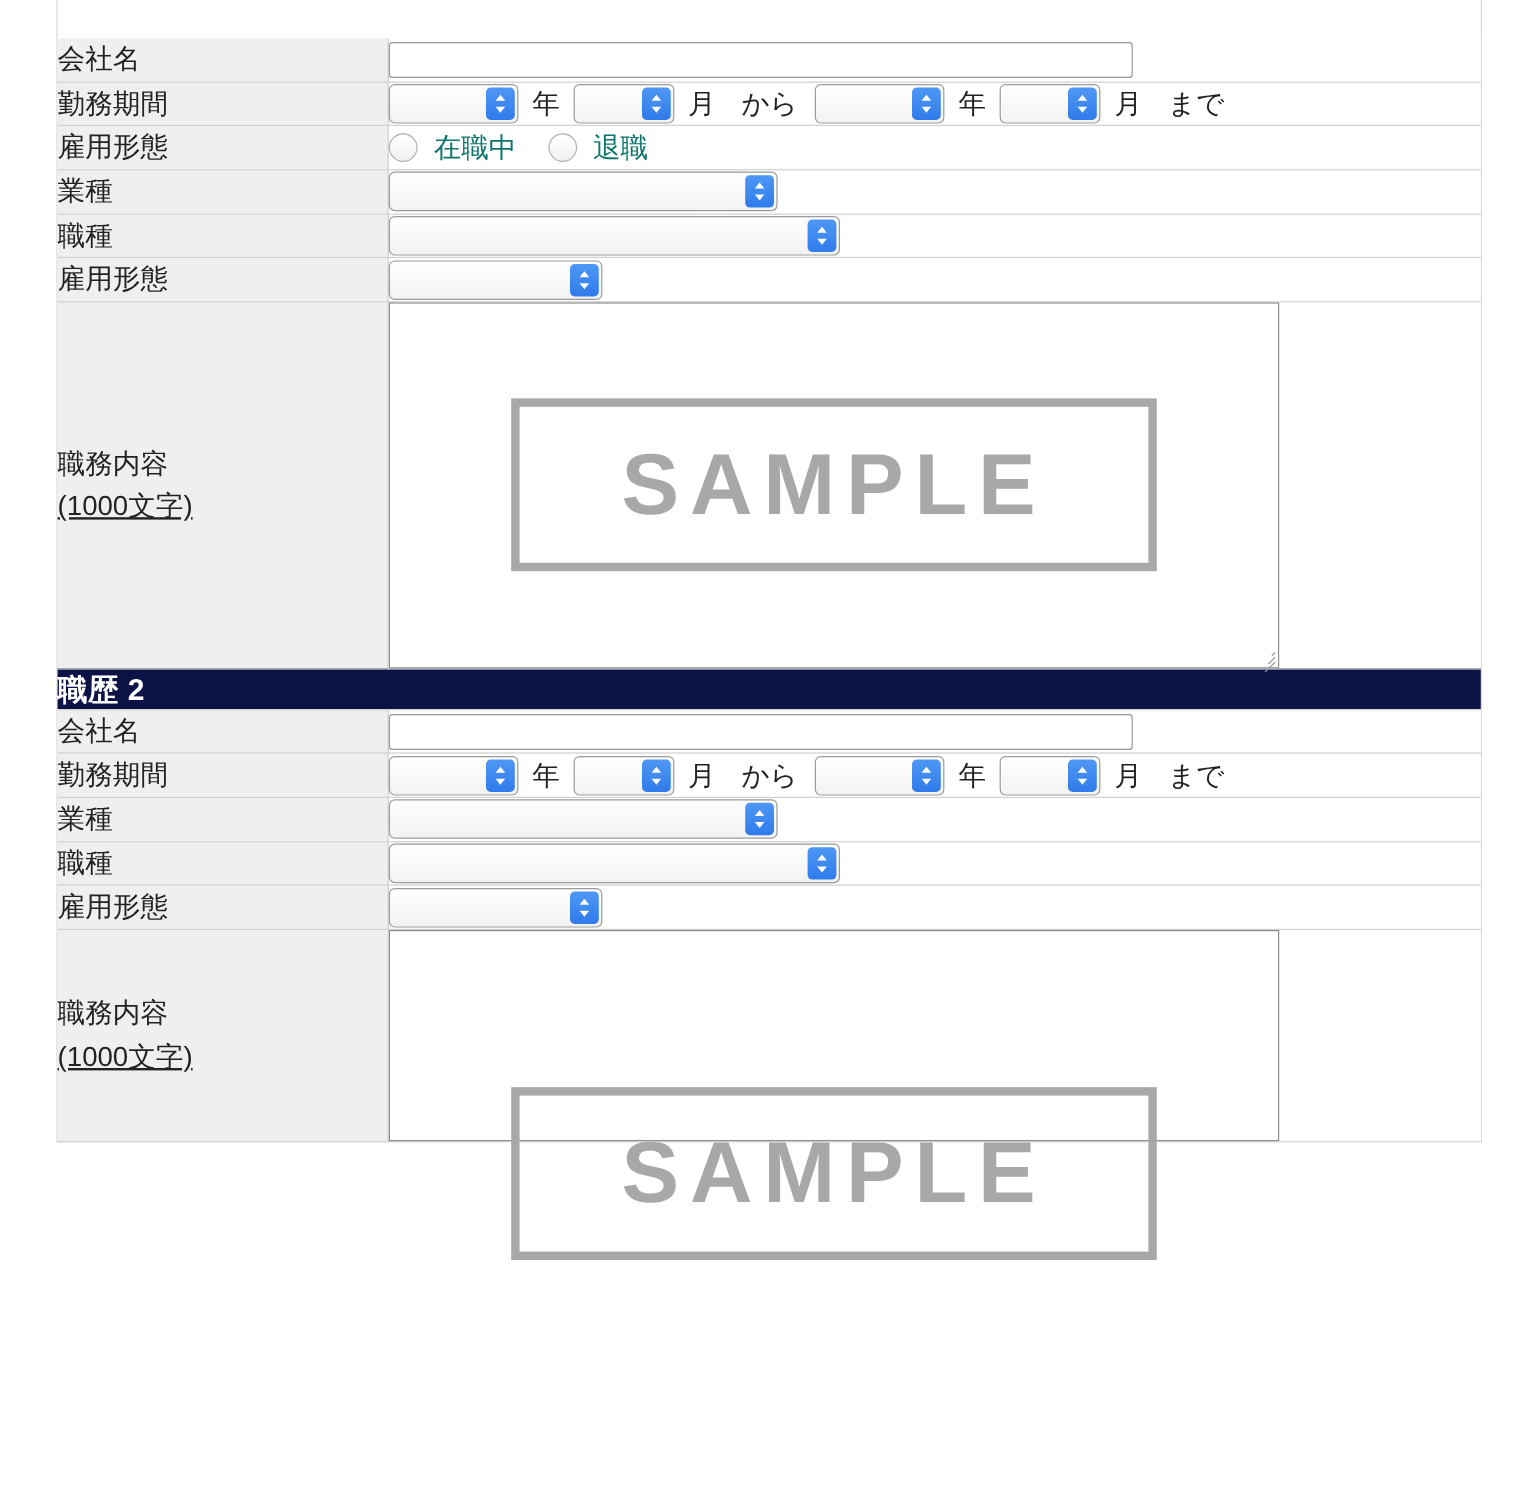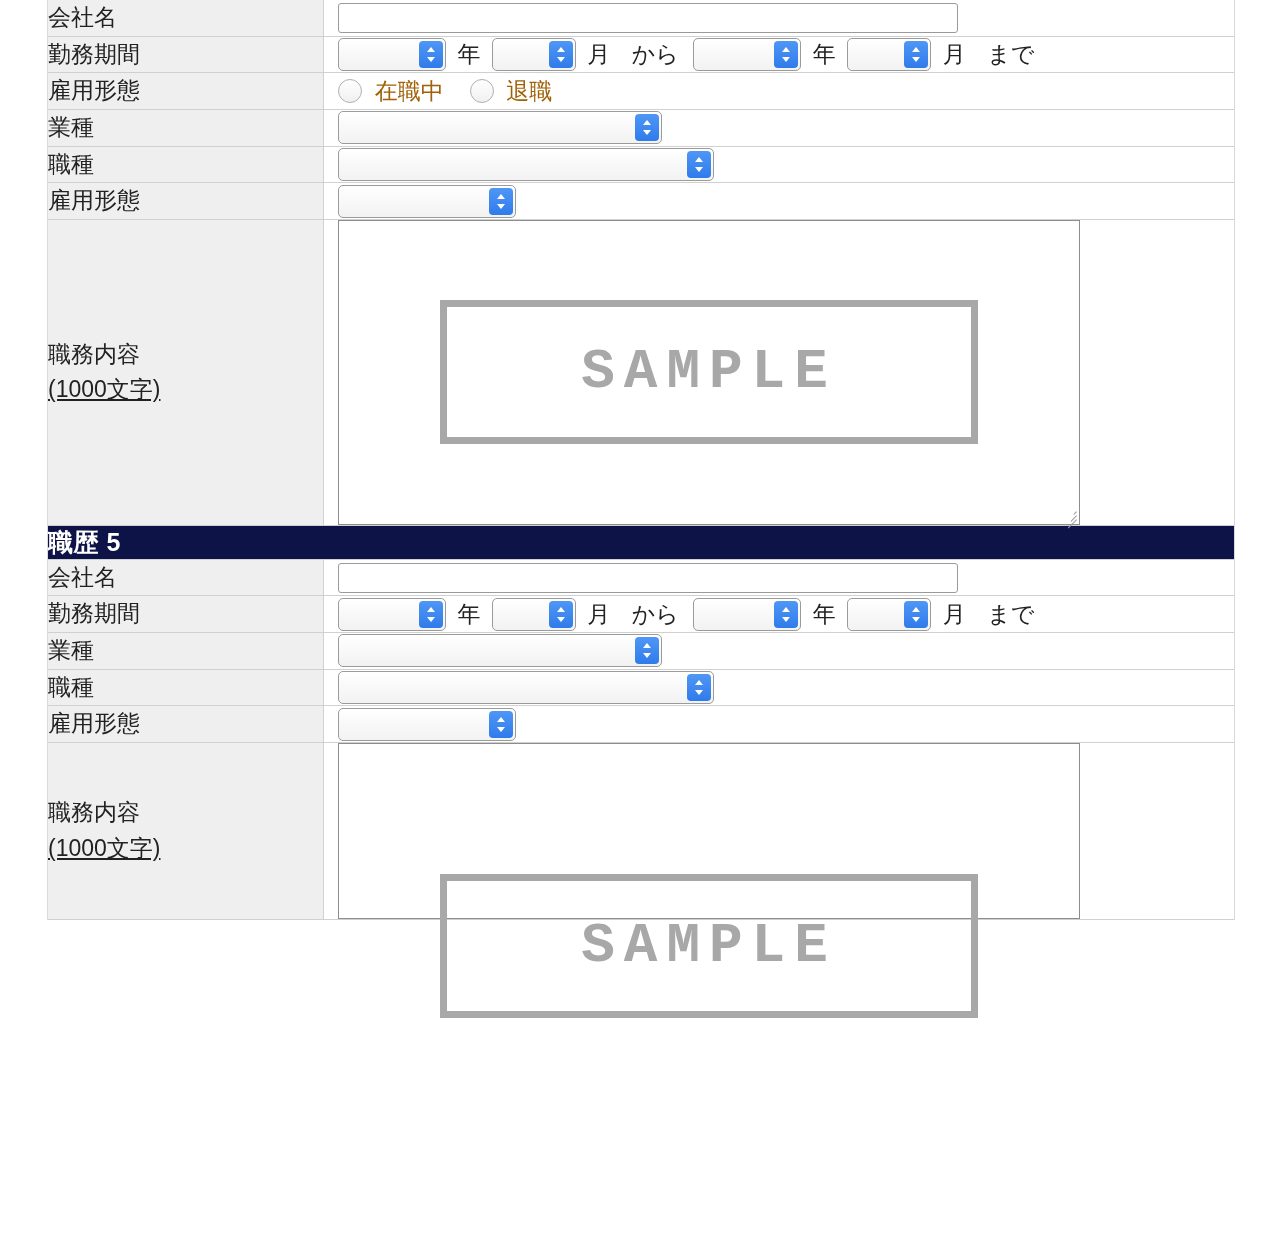--- a/index.html
+++ b/index.html
@@ -21,20 +21,21 @@
     left: 47px;
     top: 0;
     width: 1186px;
     border-left: 1px solid #d9d9d9;
     border-right: 1px solid #d9d9d9;
   }
   table.form {
     width: 1186px;
     border-collapse: collapse;
     table-layout: fixed;
+    margin-top: 32px;
   }
   table.form td {
     border-bottom: 1px solid #d0d0d0;
     vertical-align: middle;
     padding: 0;
   }
   td.label {
     width: 275px;
     background: #efefef;
     border-right: 1px solid #d0d0d0;
@@ -42,21 +43,21 @@
     font-size: 23px;
     padding: 16px 0 16px 20px;
     line-height: 1.55;
   }
   td.label .sub { display: block; text-decoration: underline; }
   td.field {
     background: #ffffff;
     padding: 14px 0 14px 0;
     padding-left: 0;
   }
-  .field-inner { padding-left: 14px; margin-left: 0; }
+  .field-inner { padding-left: 0; margin-left: 0; }
   .sectionhead td {
     background: #0d1347;
     color: #ffffff;
     font-size: 25px;
     font-weight: bold;
     padding: 17px 0 17px 20px;
     border-bottom: 1px solid #0d1347;
     letter-spacing: 0.5px;
   }
   
@@ -114,21 +115,21 @@
   .sel.shokushu { width: 376px; }
   .sel.koyou { width: 178px; }
   .unit {
     display: inline-block;
     vertical-align: middle;
     font-size: 23px;
     color: #222222;
     margin: 0 7px;
   }
   .unit.wide { margin: 0 10px; }
-  .radio-row { font-size: 23px; color: #a16207; font-family: Liberation Serif, serif; }
+  .radio-row { font-size: 23px; color: #0f766e; }
   .radio {
     display: inline-block;
     vertical-align: middle;
     width: 22px;
     height: 22px;
     border-radius: 50%;
     border: 1px solid #b0b0b0;
     background: linear-gradient(#ffffff, #f0f0f0);
     margin-right: 7px;
   }
@@ -158,25 +159,25 @@
     border: 7px solid #a8a8a8;
     display: flex;
     align-items: center;
     justify-content: center;
   }
   .ta-wrap.clipped .sample-box {
     top: 130px;
     transform: translate(-50%, 0);
   }
   .sample-text {
-    font-size: 56px;
+    font-size: 72px;
     font-weight: bold;
     color: #a8a8a8;
     letter-spacing: 9px;
-    font-family: Liberation Mono, monospace;
+    font-family: Liberation Sans, sans-serif;
   }
   .resize-grip {
     position: absolute;
     right: 2px;
     bottom: 2px;
     width: 14px;
     height: 14px;
   }
   .resize-grip i {
     position: absolute;
@@ -279,21 +280,21 @@
                     <i></i>
                     <i></i>
                     <i></i>
                   </span>
             </div>
           </div>
         </td>
       </tr>
 
       <tr class="sectionhead">
-        <td colspan="2">職歴 5</td>
+        <td colspan="2">職歴 2</td>
       </tr>
 
       <tr>
         <td class="label">会社名</td>
         <td class="field">
           <div class="field-inner">
             <input class="text" type="text" value="" style="">
           </div>
         </td>
       </tr>

